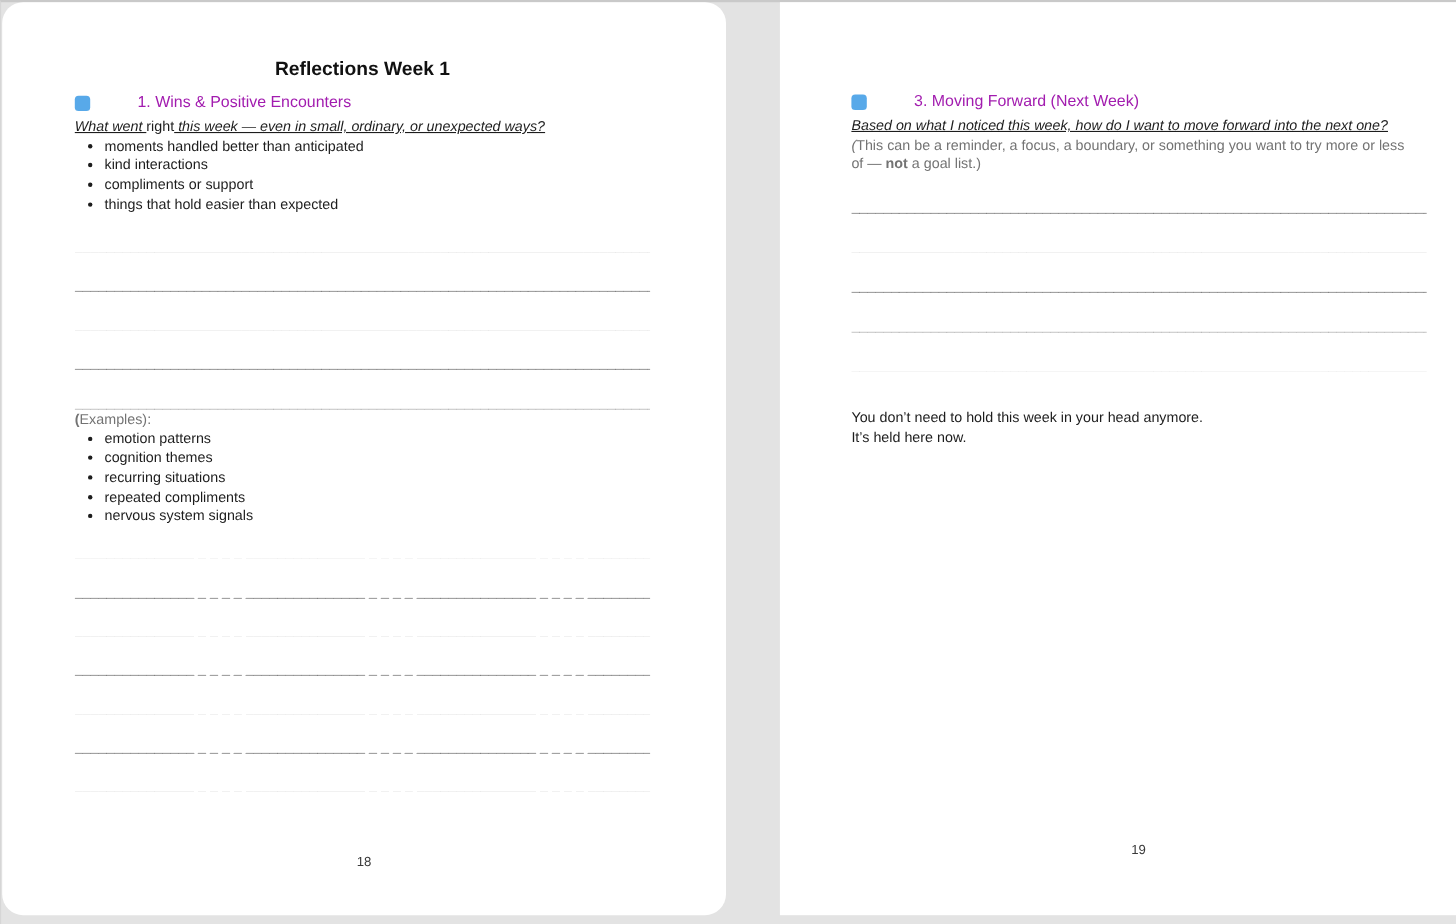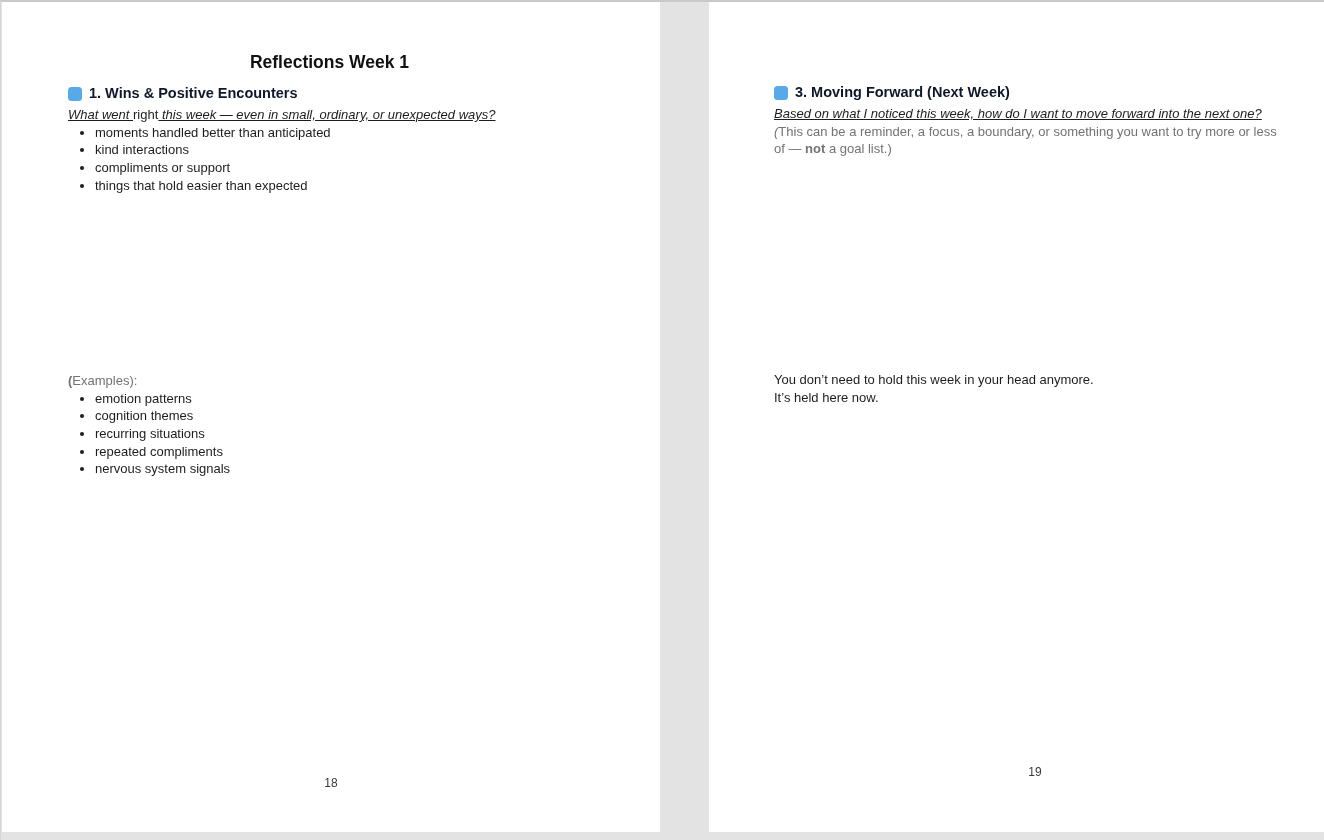--- a/index.html
+++ b/index.html
@@ -13,36 +13,36 @@
   .viewport {
     position:relative; width:1324px; height:840px;
     border-top:2px solid #c9c9c9;
     border-left:1px solid #d6d6d6;
     box-sizing:border-box;
   }
   .page {
     position:absolute; top:0; height:830px; background:#ffffff;
     box-sizing:border-box;
   }
-  .page-left  { left:1px;  width:658px; padding:0 69px 0 66px; }
+  .page-left  { left:1px;  width:658px; padding:0 69px 0 66px;border-radius:19px; }
   .page-right { left:708px; width:652px; padding:0 64px 0 65px; }
 
   .doc-title {
     margin:48px 0 0 0;
     font-size:17.5px; font-weight:bold; line-height:24px;
     text-align:center; color:#111;
   }
   .sec-head { display:flex; align-items:center; margin-top:10px; }
   .sec-head.first-on-page { margin-top:81px; }
   .sec-head.second { margin-top:34px; }
   .sq {
     width:14px; height:14px; border-radius:3.5px;
     background:#58a9e9; flex:0 0 auto; margin-right:7px;
   }
-  .sec-title { font-size:14.5px; font-weight:bold; line-height:19px; color:#0f172a; }
+  .sec-title { font-size:14.5px; font-weight:normal; line-height:19px; color:#a21caf;margin-left:36px; }
 
   .prompt { font-size:13px; line-height:17.5px; margin-top:3px; color:#1d1d1d; }
   .prompt .it { font-style:italic;text-decoration:underline; }
   .bd { font-weight:bold; }
   .it { font-style:italic; }
 
   .note-line { font-size:13px; line-height:17.7px; color:#737373; }
 
   ul.bullets {
     margin:0; padding:0 0 0 27px;

